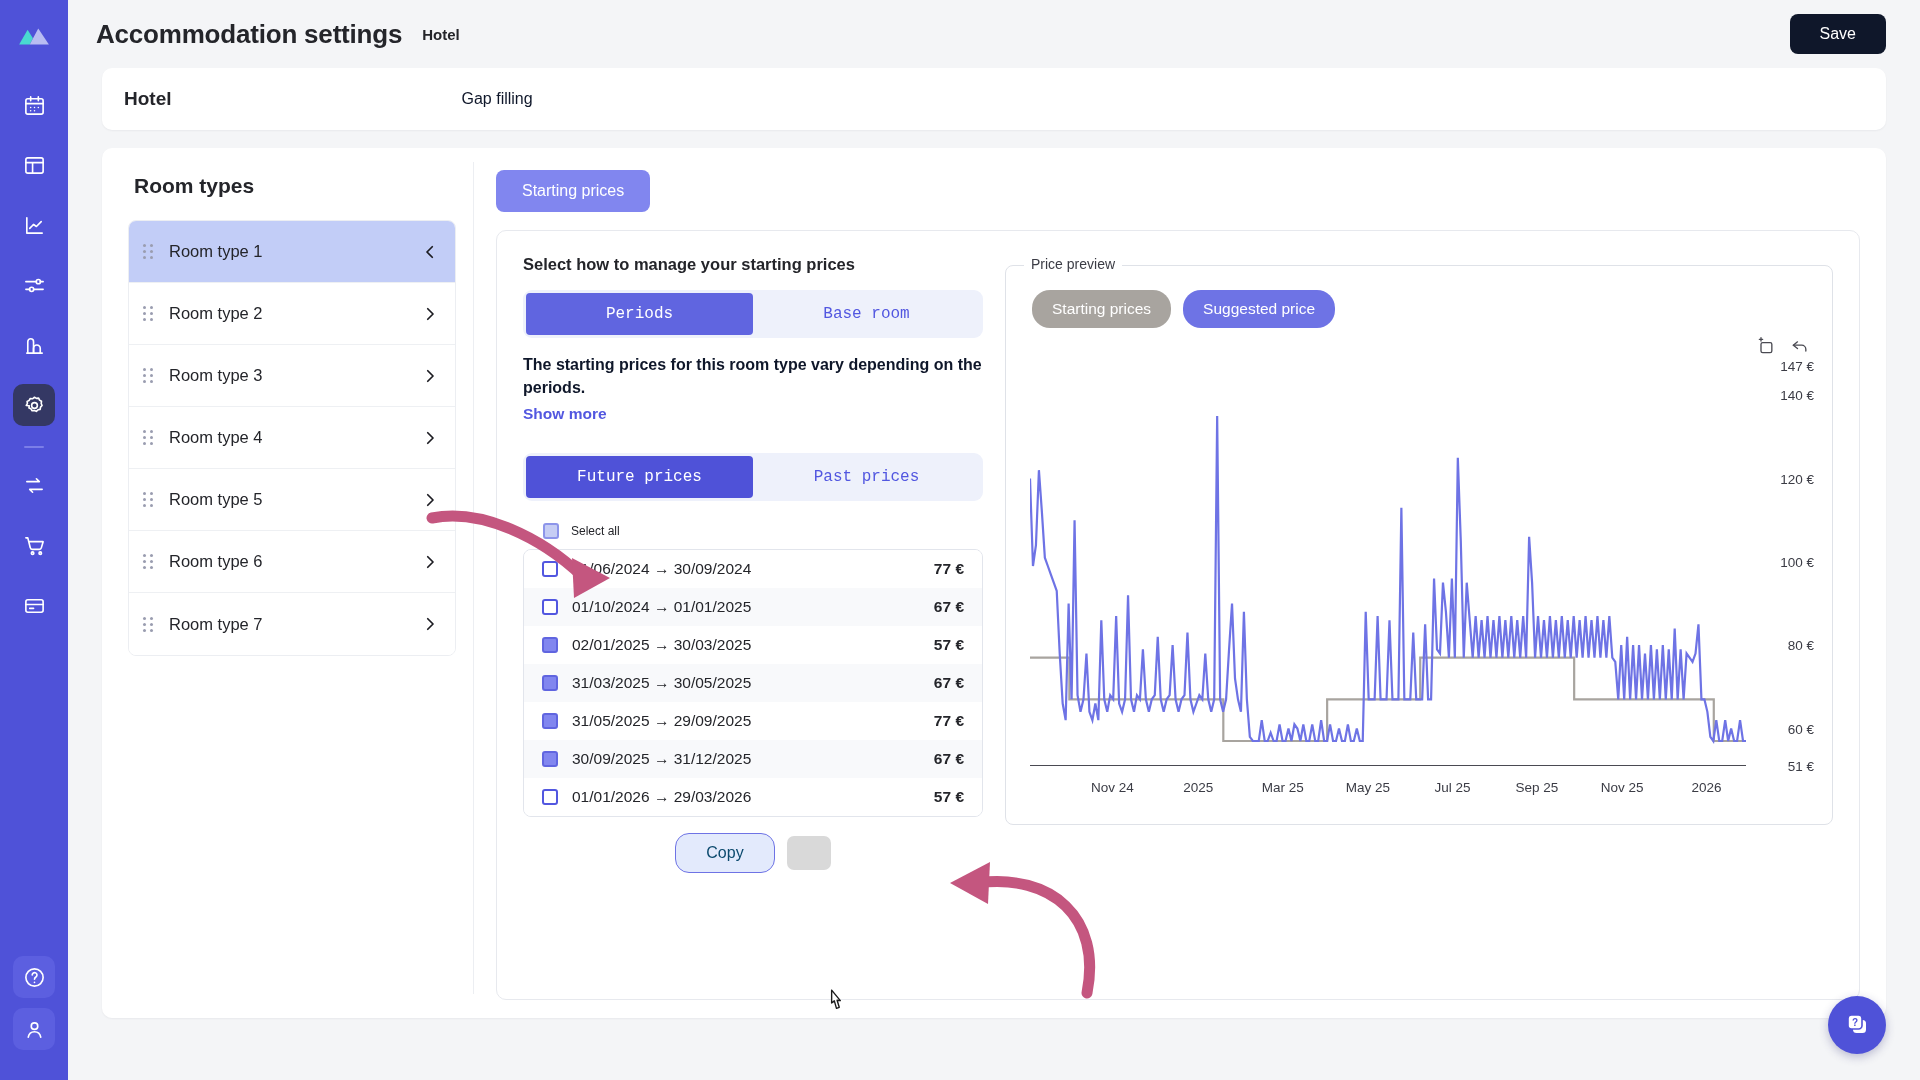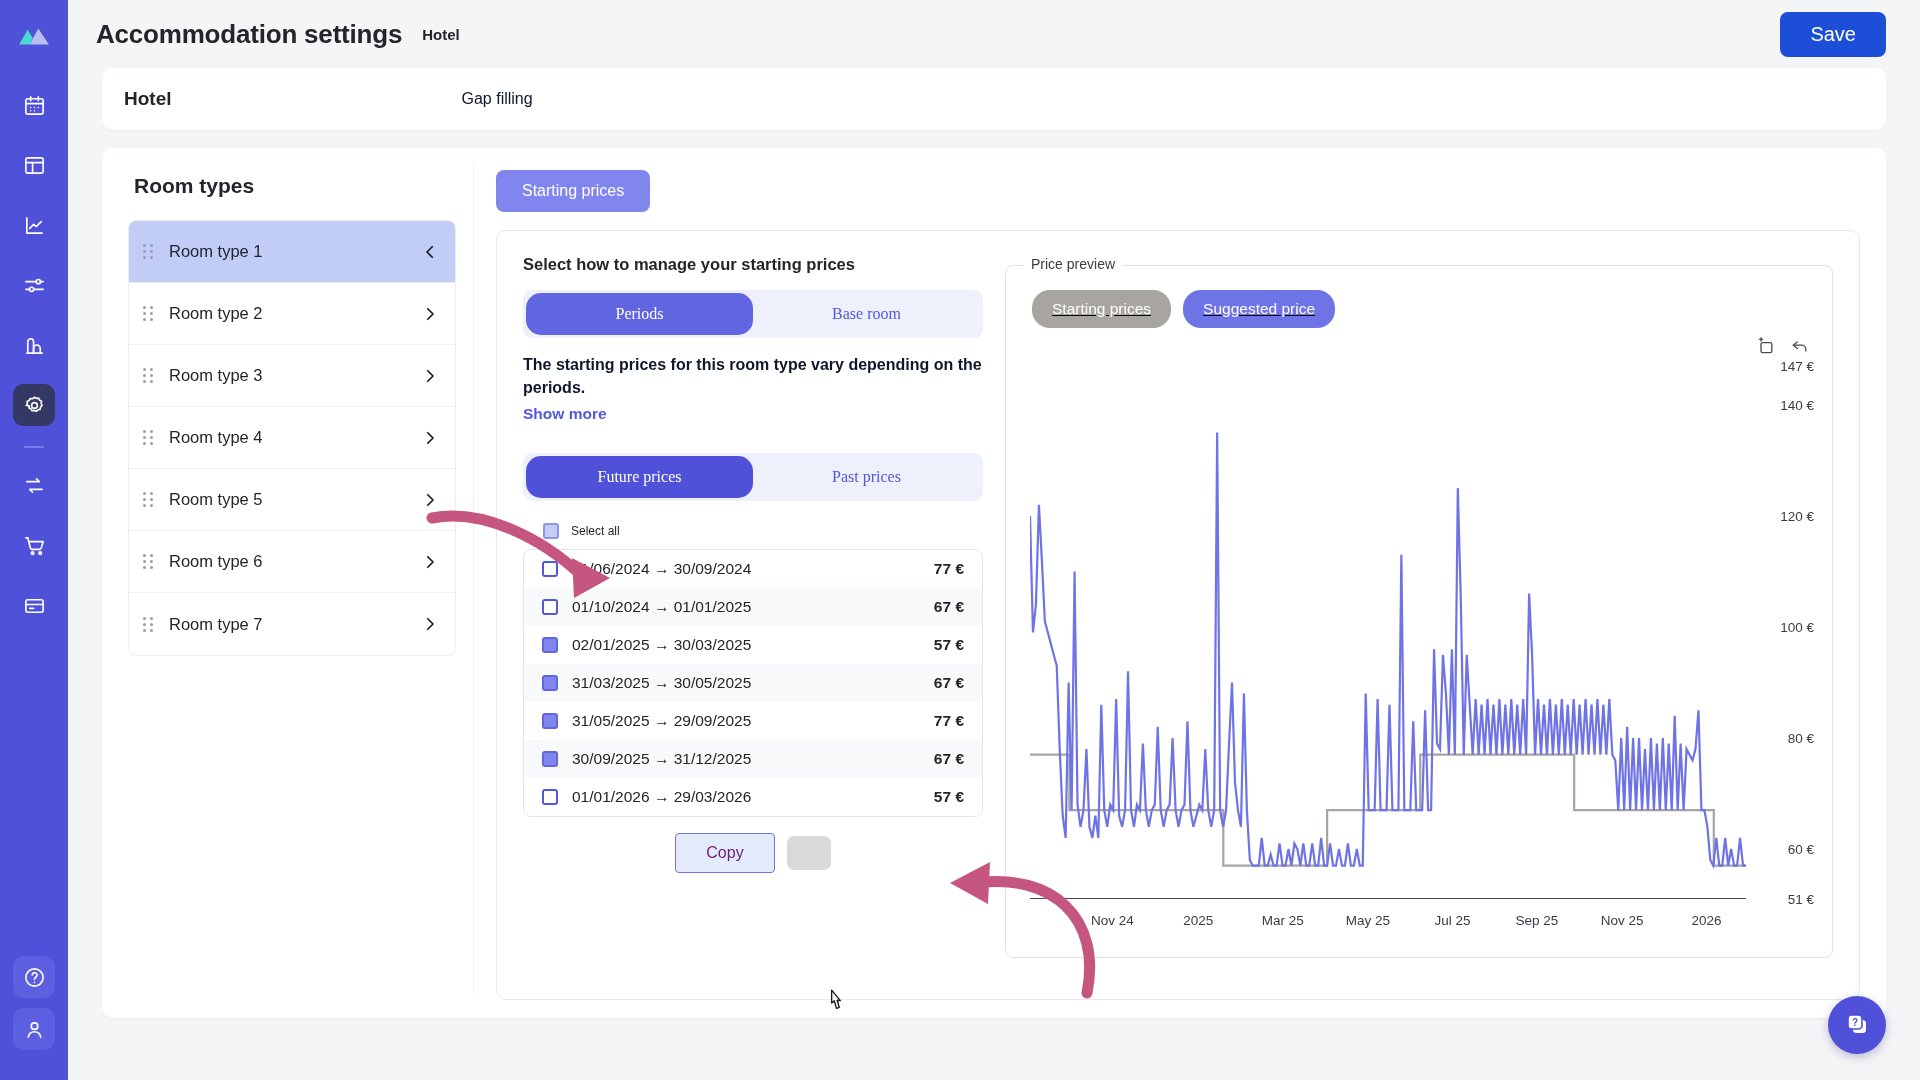--- a/index.html
+++ b/index.html
@@ -31,23 +31,23 @@
   
   .main { flex: 1; position: relative; height: 1080px; }
 
   .topbar {
     height: 68px; display: flex; align-items: center;
     padding: 0 34px 0 28px;
   }
   .page-title { font-size: 26px; font-weight: 700; color: #24252a; letter-spacing: -0.2px; }
   .page-sub { font-size: 15px; font-weight: 700; color: #24252a; margin-left: 20px; }
   .save-btn {
-    margin-left: auto; background: #1d4ed8; color: #ffffff;
+    margin-left: auto; background: #0f172a; color: #ffffff;
     border: none; border-radius: 8px; padding: 11px 30px;
-    font-size: 20px; font-family: inherit; cursor: default;
+    font-size: 16px; font-family: inherit; cursor: default;
   }
 
   .card {
     background: #ffffff; border-radius: 10px; margin: 0 34px;
     box-shadow: 0 1px 2px rgba(16,24,40,.05);
   }
   .hotel-card { height: 62px; display: flex; align-items: center; padding: 0 22px; }
   .hotel-name { font-size: 19px; font-weight: 700; color: #24252a; }
   .hotel-gap { font-size: 16px; color: #0f172a; margin-left: 290px; }
 
@@ -78,22 +78,22 @@
     background: #8186ef; color: #fff; border: none; border-radius: 8px;
     padding: 12px 26px; font-size: 16px; font-family: inherit; cursor: pointer;
   }
   .panel { border: 1px solid #e7e9ee; border-radius: 10px; height: 770px; padding: 24px 26px; display:flex; gap: 22px; }
 
   .left-pane { width: 460px; flex: 0 0 460px; }
   .pane-title { font-size: 16.5px; font-weight: 700; color: #24252a; margin-bottom: 16px; }
 
   .seg { display: flex; background: #eef1fb; border-radius: 9px; padding: 3px; width: 460px; }
   .seg button {
-    flex: 1; border: none; background: transparent; font-family: Liberation Serif, serif;
-    font-size: 16px; padding: 12px 0; border-radius: 15px; color: #5257e0; cursor: pointer;
+    flex: 1; border: none; background: transparent; font-family: Liberation Mono, monospace;
+    font-size: 16px; padding: 12px 0; border-radius: 4px; color: #5257e0; cursor: pointer;
   }
   .seg button.on { background: #6065e0; color: #ffffff; }
   .seg.dark button.on { background: #4f52d8; }
 
   .desc { font-size: 16px; color: #0f172a; font-weight: 700; line-height: 1.42; margin: 16px 0 6px; }
   .showmore { font-size: 15.5px; color: #5257e0; font-weight: 700; cursor: pointer; display:inline-block; margin-bottom: 30px;}
 
   .seg2 { margin-bottom: 22px; justify-content: space-between; }
 
   .selectall { display: flex; align-items: center; gap: 12px; margin: 0 0 10px 20px; }
@@ -107,30 +107,30 @@
   .prow {
     display: flex; align-items: center; gap: 14px;
     height: 38px; padding: 0 18px 0 18px; background: #fff; cursor: pointer;
   }
   .prow:nth-child(even) { background: #f8f9fb; }
   .prange { font-size: 15.5px; color: #24252a; }
   .pprice { margin-left: auto; font-size: 15.5px; font-weight: 700; color: #24252a; }
 
   .copy-row { display: flex; justify-content: center; align-items:center; gap: 12px; margin-top: 16px; position: relative; }
   .copy-btn {
-    background: #e3eafc; color: #701a75; border: 1px solid #6e73e5; border-radius: 4px;
+    background: #e3eafc; color: #0c4a6e; border: 1px solid #6e73e5; border-radius: 14px;
     padding: 10px 30px; font-size: 16px; font-family: inherit; cursor: pointer;
   }
   .ghost-btn { width: 44px; height: 34px; background: #d9d9d9; border-radius: 7px; border:none; }
 
   
   .right-pane { flex: 1; position: relative; }
   .fieldset {
-    border: 1px solid #dfe2e8; border-radius: 8px; height: 693px; position: relative;
-    padding: 18px 14px 10px 14px; margin-top: 10px; text-decoration: underline;
+    border: 1px solid #dfe2e8; border-radius: 8px; height: 560px; position: relative;
+    padding: 18px 14px 10px 14px; margin-top: 10px;
   }
   .legend-cap {
     position: absolute; top: -10px; left: 18px; background: #fff; padding: 0 7px;
     font-size: 14px; color: #3b3c45;
   }
   .chips { display: flex; gap: 12px; margin: 6px 0 0 12px; }
   .chip { border: none; border-radius: 18px; padding: 10px 20px; font-size: 15.5px; font-family: inherit; color: #fff; cursor: pointer; }
   .chip.grey { background: #a8a49f; }
   .chip.blue { background: #6e73e5; }
 

